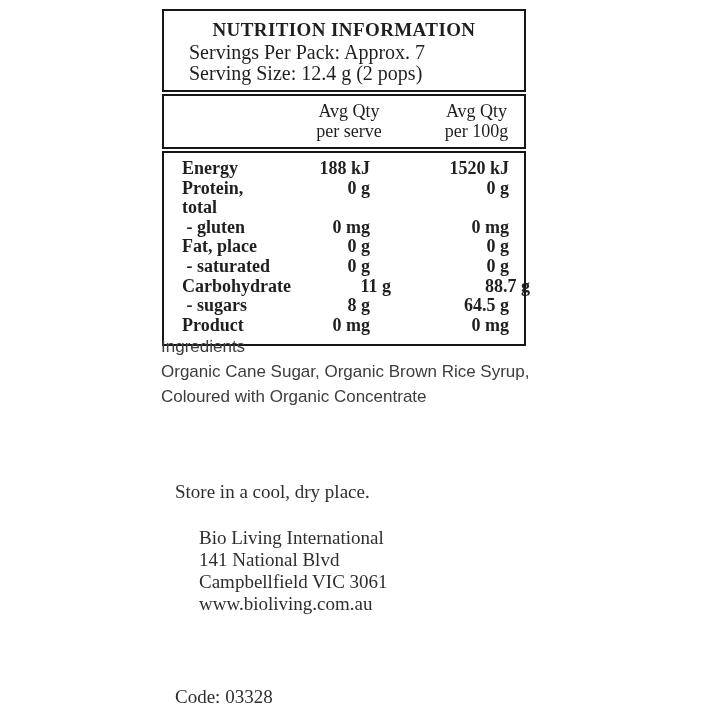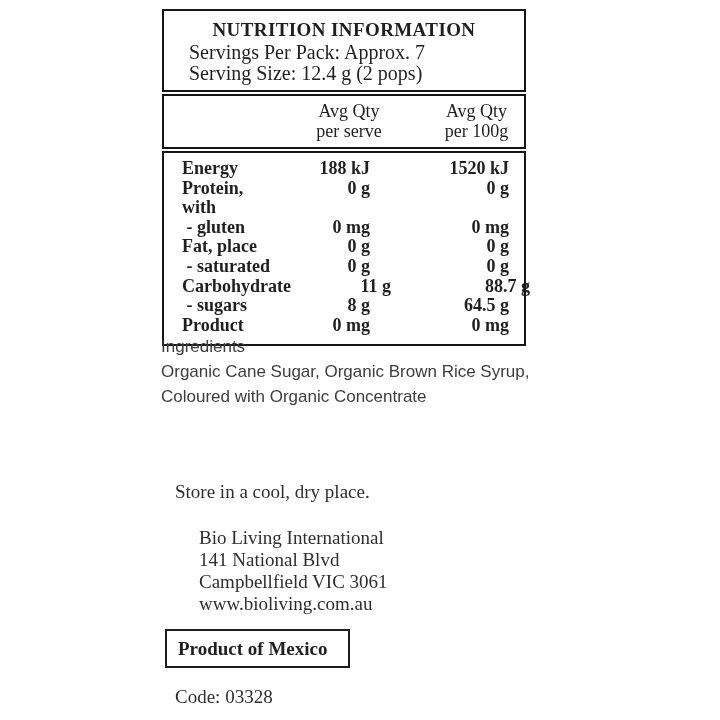--- a/index.html
+++ b/index.html
@@ -154,21 +154,21 @@
       </div>
     </div>
 
     <div class="sec sec3">
       <div class="nrow grid">
         <div class="cell lab">Energy</div>
         <div class="cell v2">188 kJ</div>
         <div class="cell v3">1520 kJ</div>
       </div>
       <div class="nrow grid">
-        <div class="cell lab">Protein, with</div>
+        <div class="cell lab">Protein, total</div>
         <div class="cell v2">0 g</div>
         <div class="cell v3">0 g</div>
       </div>
       <div class="nrow grid">
         <div class="cell lab"> - gluten</div>
         <div class="cell v2">0 mg</div>
         <div class="cell v3">0 mg</div>
       </div>
       <div class="nrow grid">
         <div class="cell lab">Fat, place</div>
@@ -206,19 +206,16 @@
 
   <div class="store serif-text">Store in a cool, dry place.</div>
 
   <div class="address serif-text">
     <div>Bio Living International</div>
     <div>141 National Blvd</div>
     <div>Campbellfield VIC 3061</div>
     <div>www.bioliving.com.au</div>
   </div>
 
-  <div class="product-box">
-    <span class="ptext">Product of Mexico</span>
-  </div>
 
   <div class="code serif-text">Code: 03328</div>
 
 </div>
 
 </body></html>

